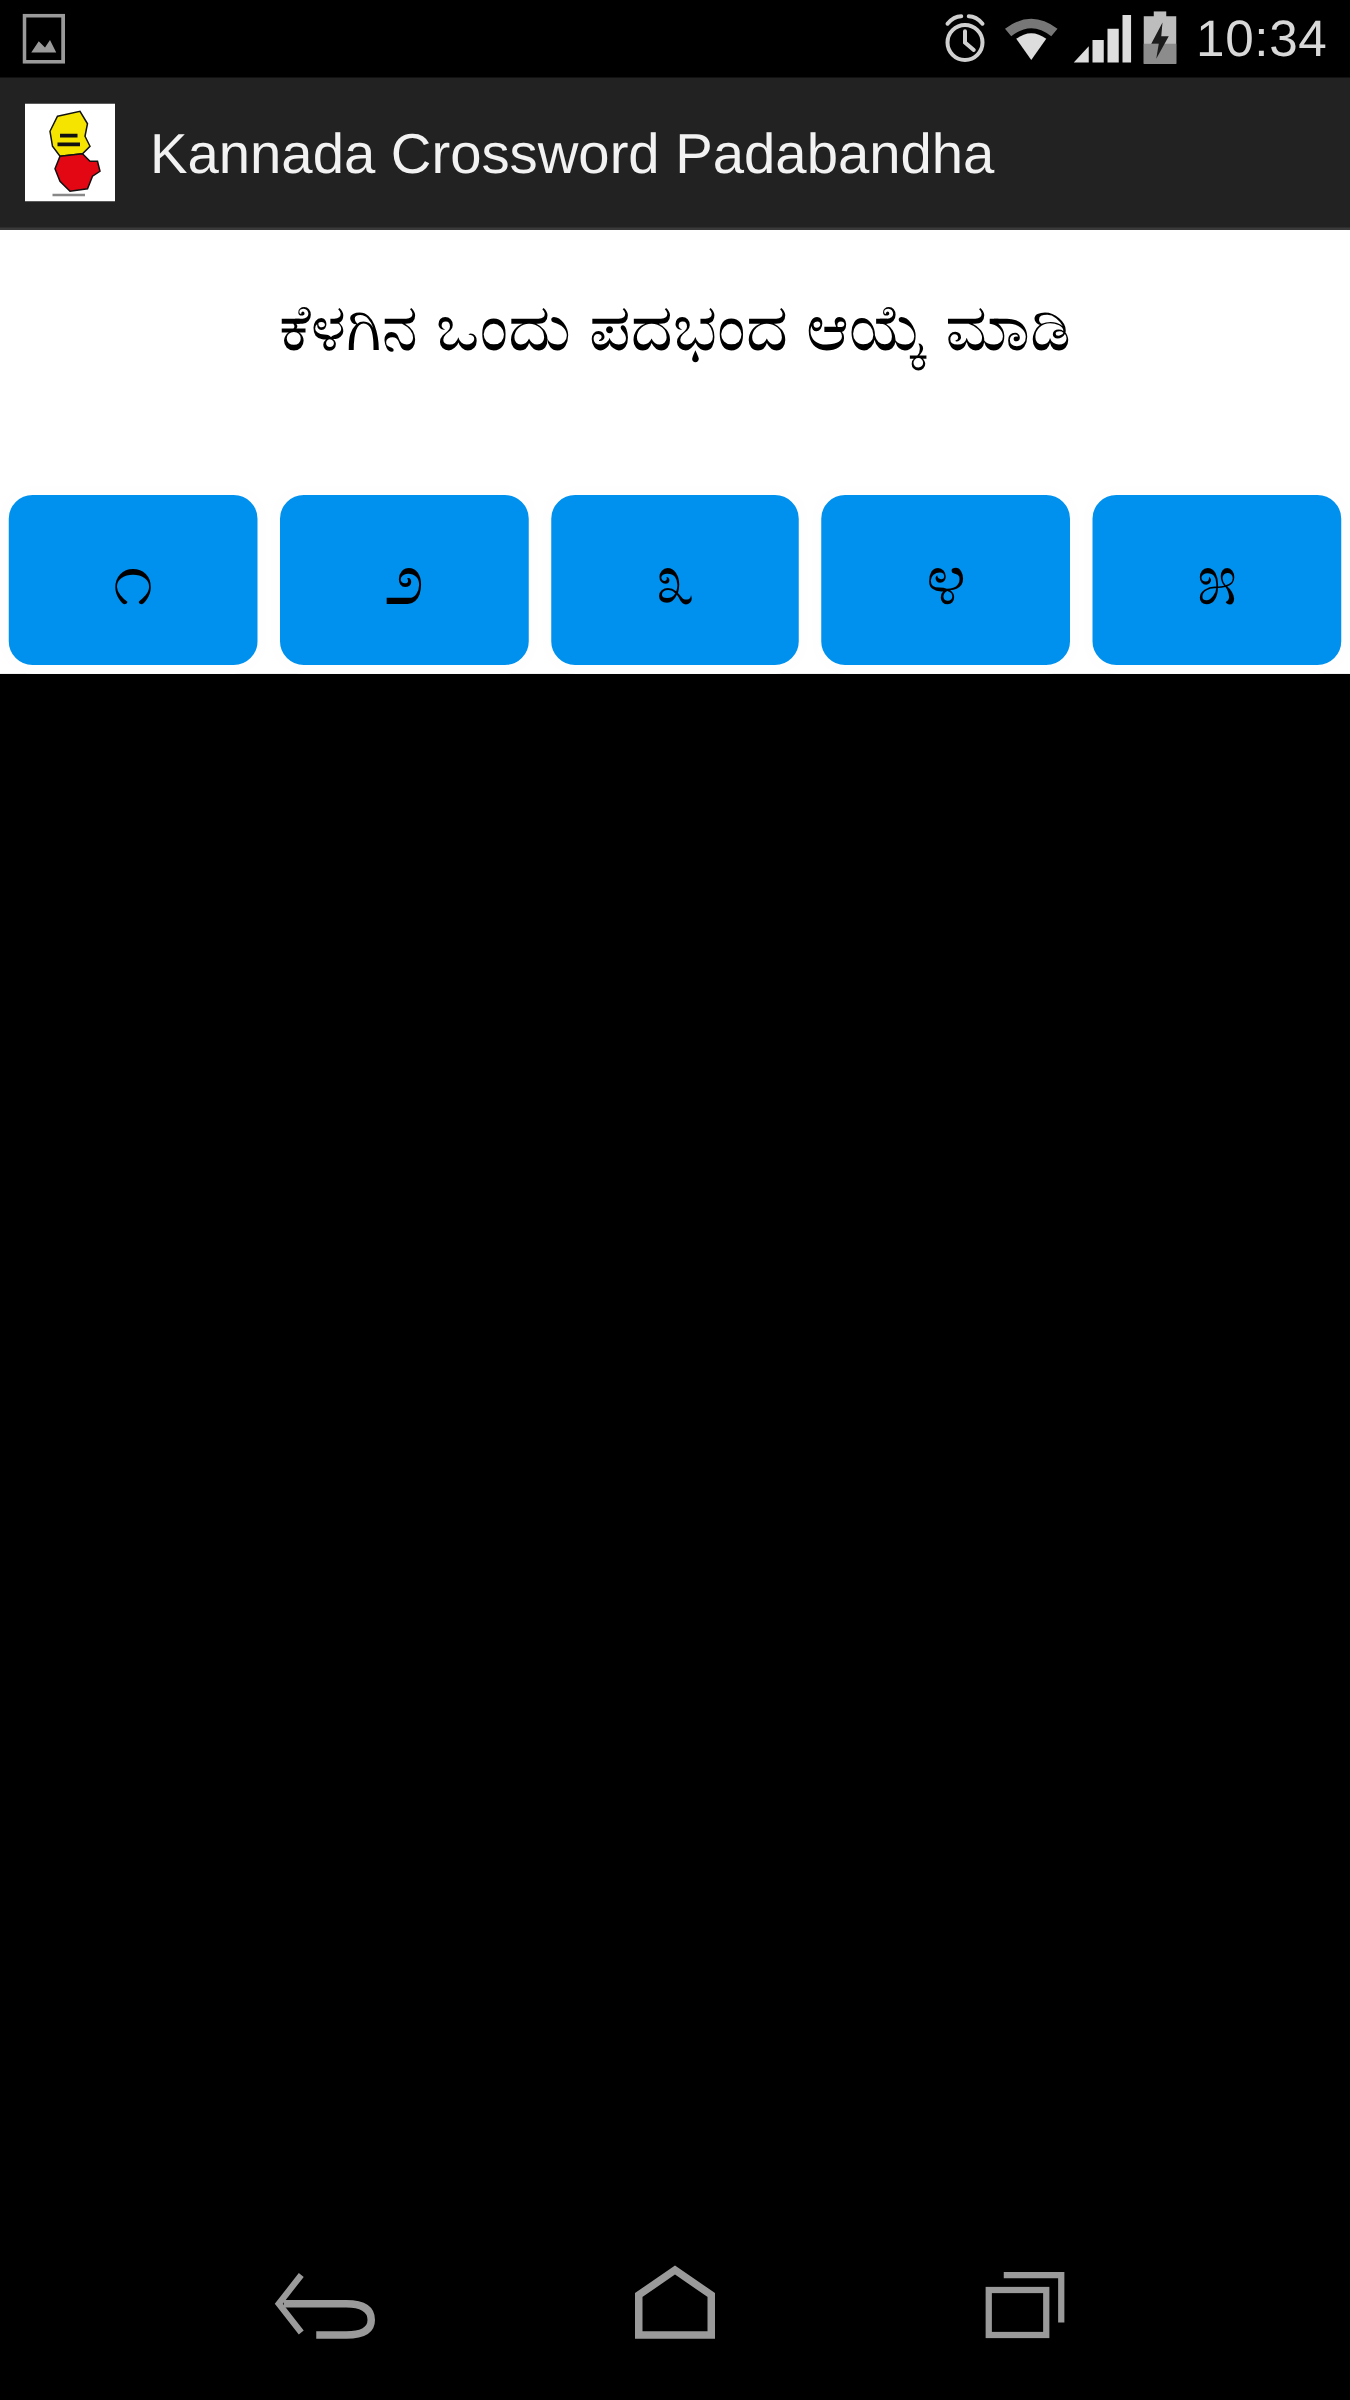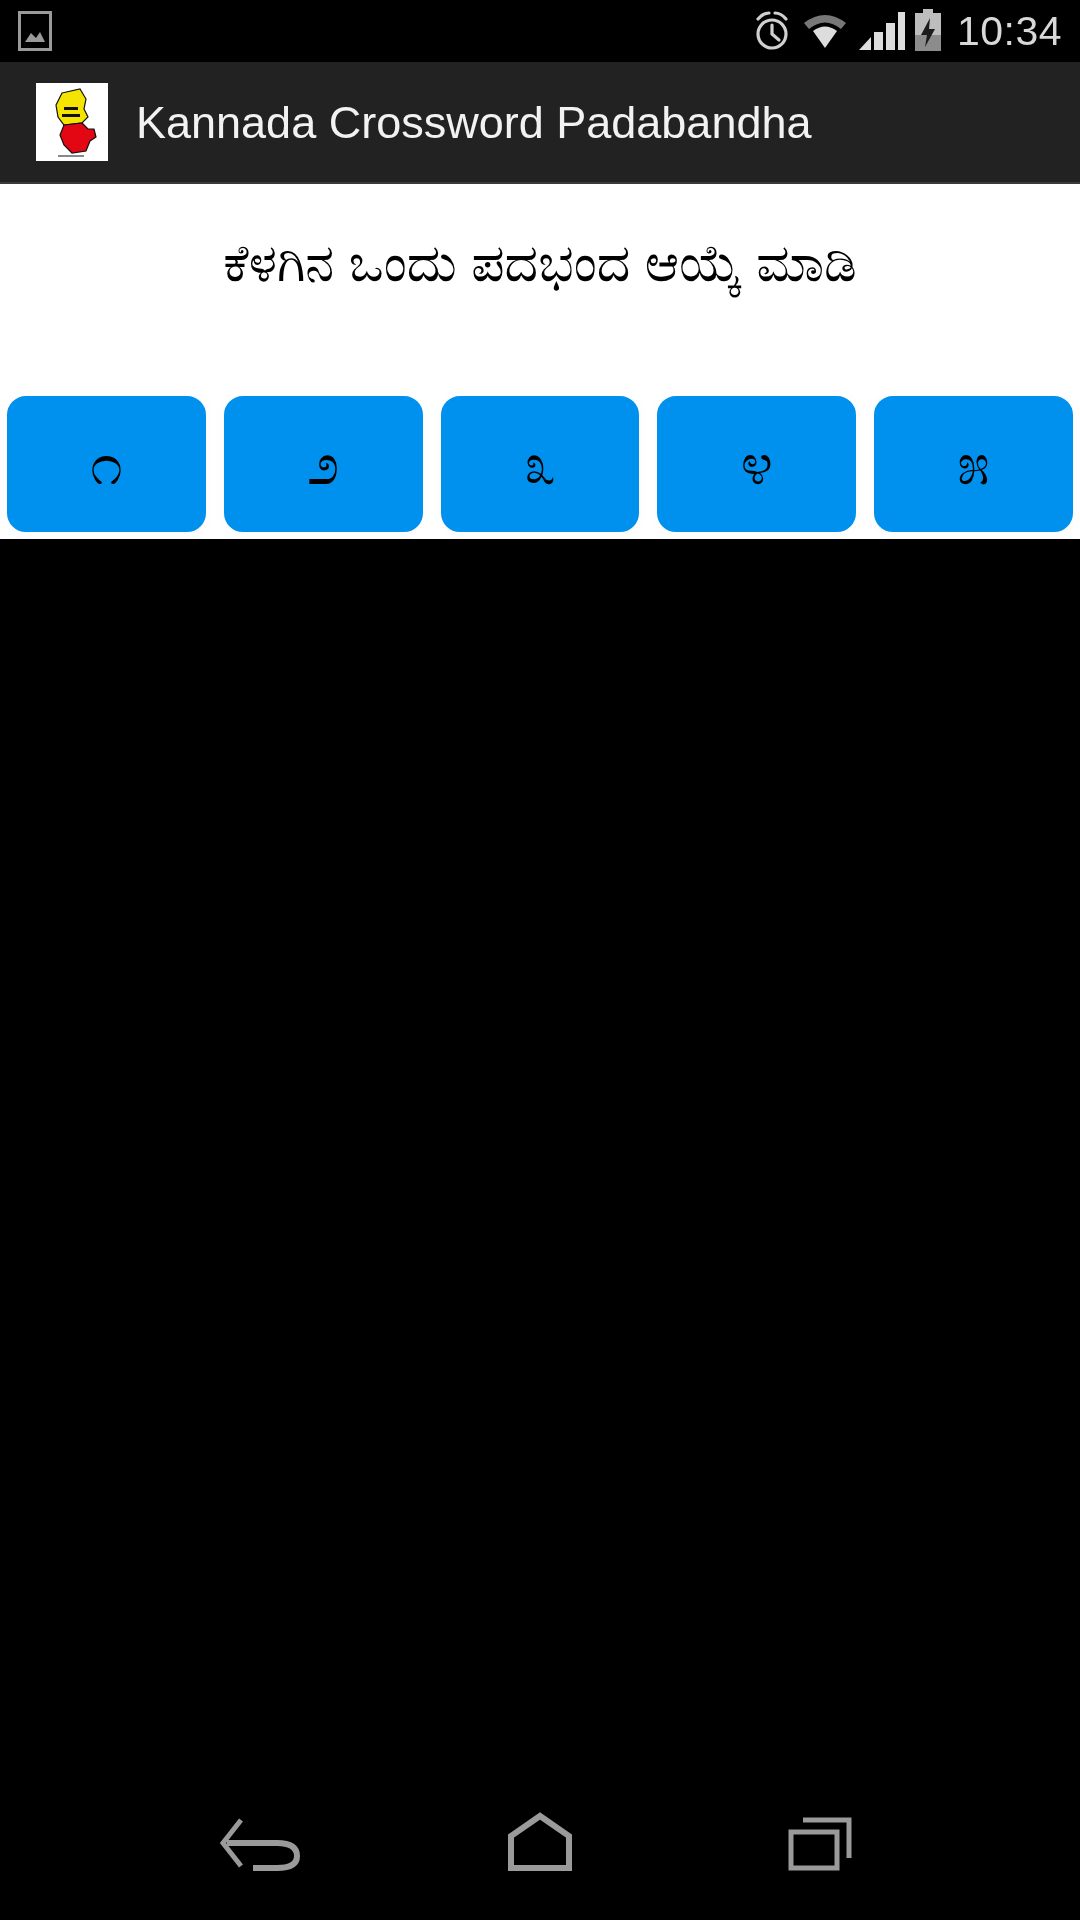--- a/index.html
+++ b/index.html
@@ -61,21 +61,21 @@
   }
 
   
   .app-bar {
     position: relative;
     height: 122px;
     flex: 0 0 122px;
     background: #222222;
     display: flex;
     align-items: center;
-    padding-left: 36px;
+    padding-left: 20px;
     box-sizing: border-box;
     border-bottom: 2px solid #3a3a3a;
   }
   .app-logo {
     width: 72px;
     height: 78px;
     background: #ffffff;
     flex: 0 0 72px;
     position: relative;
     overflow: hidden;

